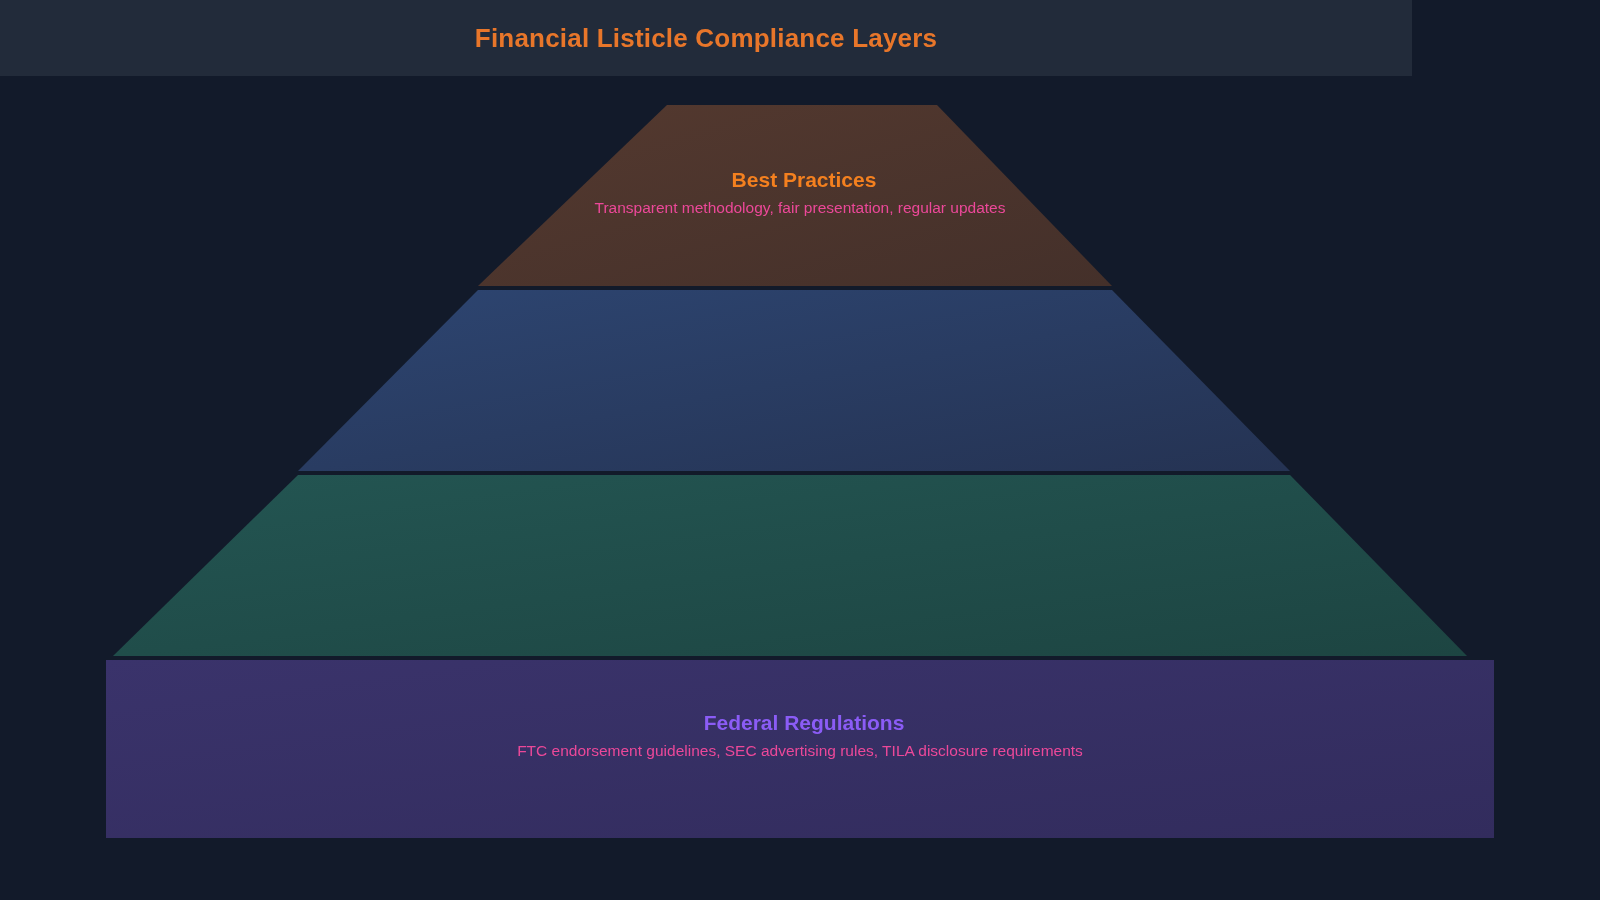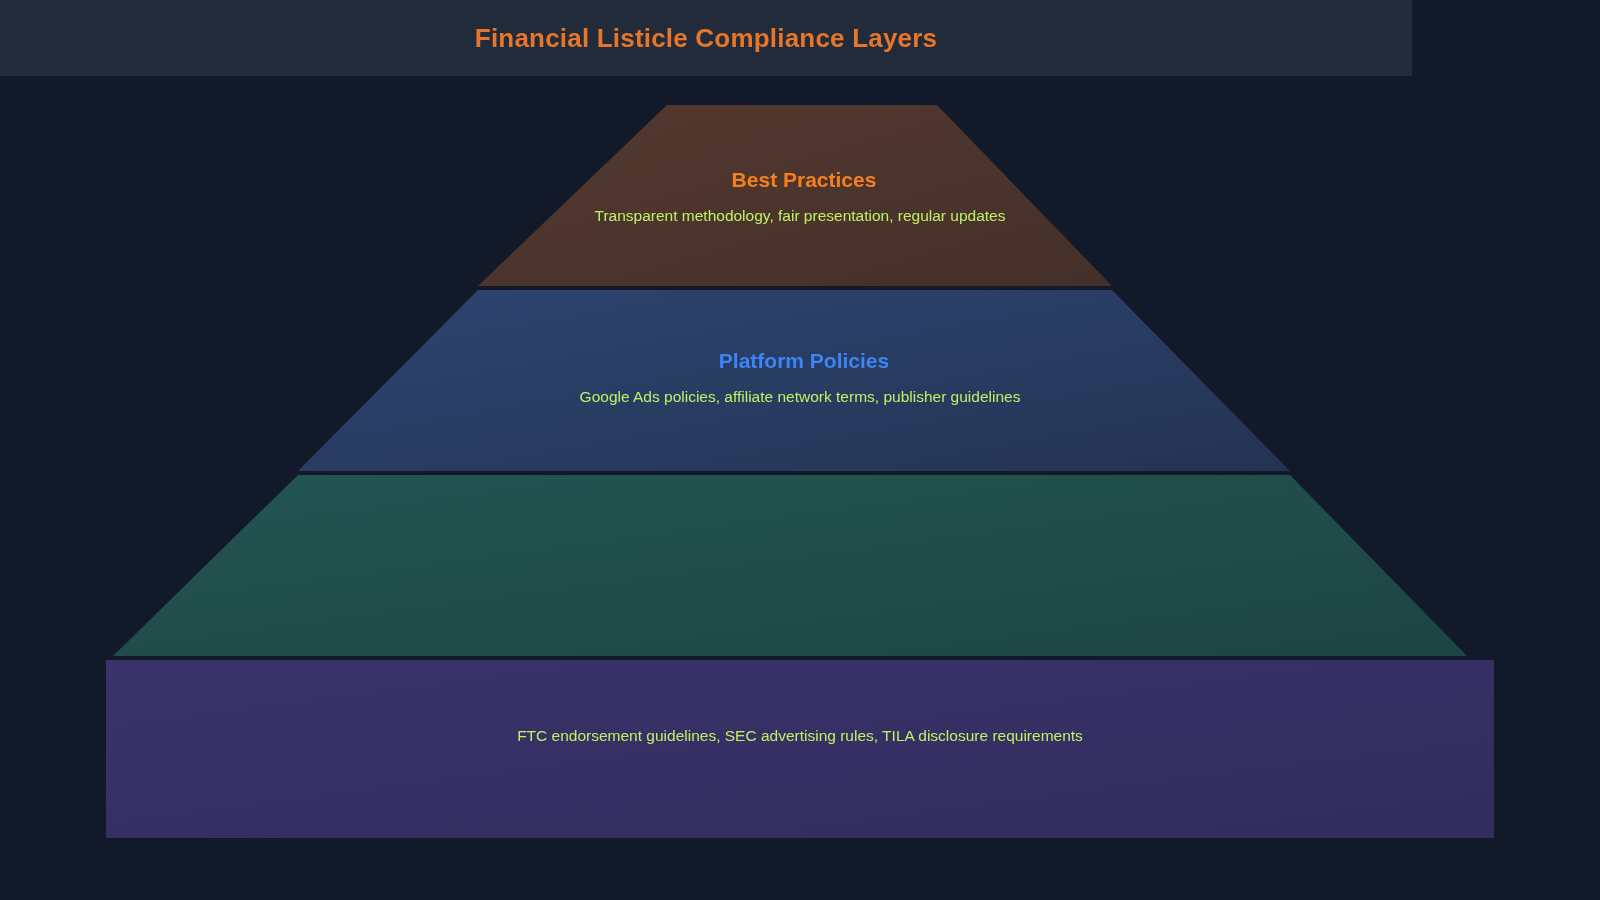--- a/index.html
+++ b/index.html
@@ -81,23 +81,23 @@
   .layer-title {
     font-size: 21px;
     font-weight: bold;
     margin: 0 0 8px 8px;
     line-height: 1.1;
     white-space: nowrap;
   }
   .layer-desc {
     font-size: 15.5px;
     font-weight: normal;
-    color: #bef264;
+    color: #ec4899;
     line-height: 1.2;
-    margin: 16px;
+    margin: 0;
     white-space: nowrap;
   }
 
   
   .lbl-0 { top: 92px; }
   .lbl-1 { top: 273px; }
   .lbl-2 { top: 454px; }
   .lbl-3 { top: 635px; }
 </style>
 </head>
@@ -140,25 +140,22 @@
       <polygon points="106,584 1494,584 1494,762 106,762" fill="url(#g3)"></polygon>
     </svg>
 
     <div class="layer-labels">
 
       <div class="layer-label lbl-0">
         <div class="layer-title" style="color:#f4801f">Best Practices</div>
         <div class="layer-desc">Transparent methodology, fair presentation, regular updates</div>
       </div>
 
-      <div class="layer-label lbl-1">
-        <div class="layer-title" style="color:#3d84f7">Platform Policies</div>
-        <div class="layer-desc">Google Ads policies, affiliate network terms, publisher guidelines</div>
-      </div>
 
 
       <div class="layer-label lbl-3">
+        <div class="layer-title" style="color:#8b5cf6">Federal Regulations</div>
         <div class="layer-desc">FTC endorsement guidelines, SEC advertising rules, TILA disclosure requirements</div>
       </div>
 
     </div>
   </div>
 </div>
 
 </body></html>

